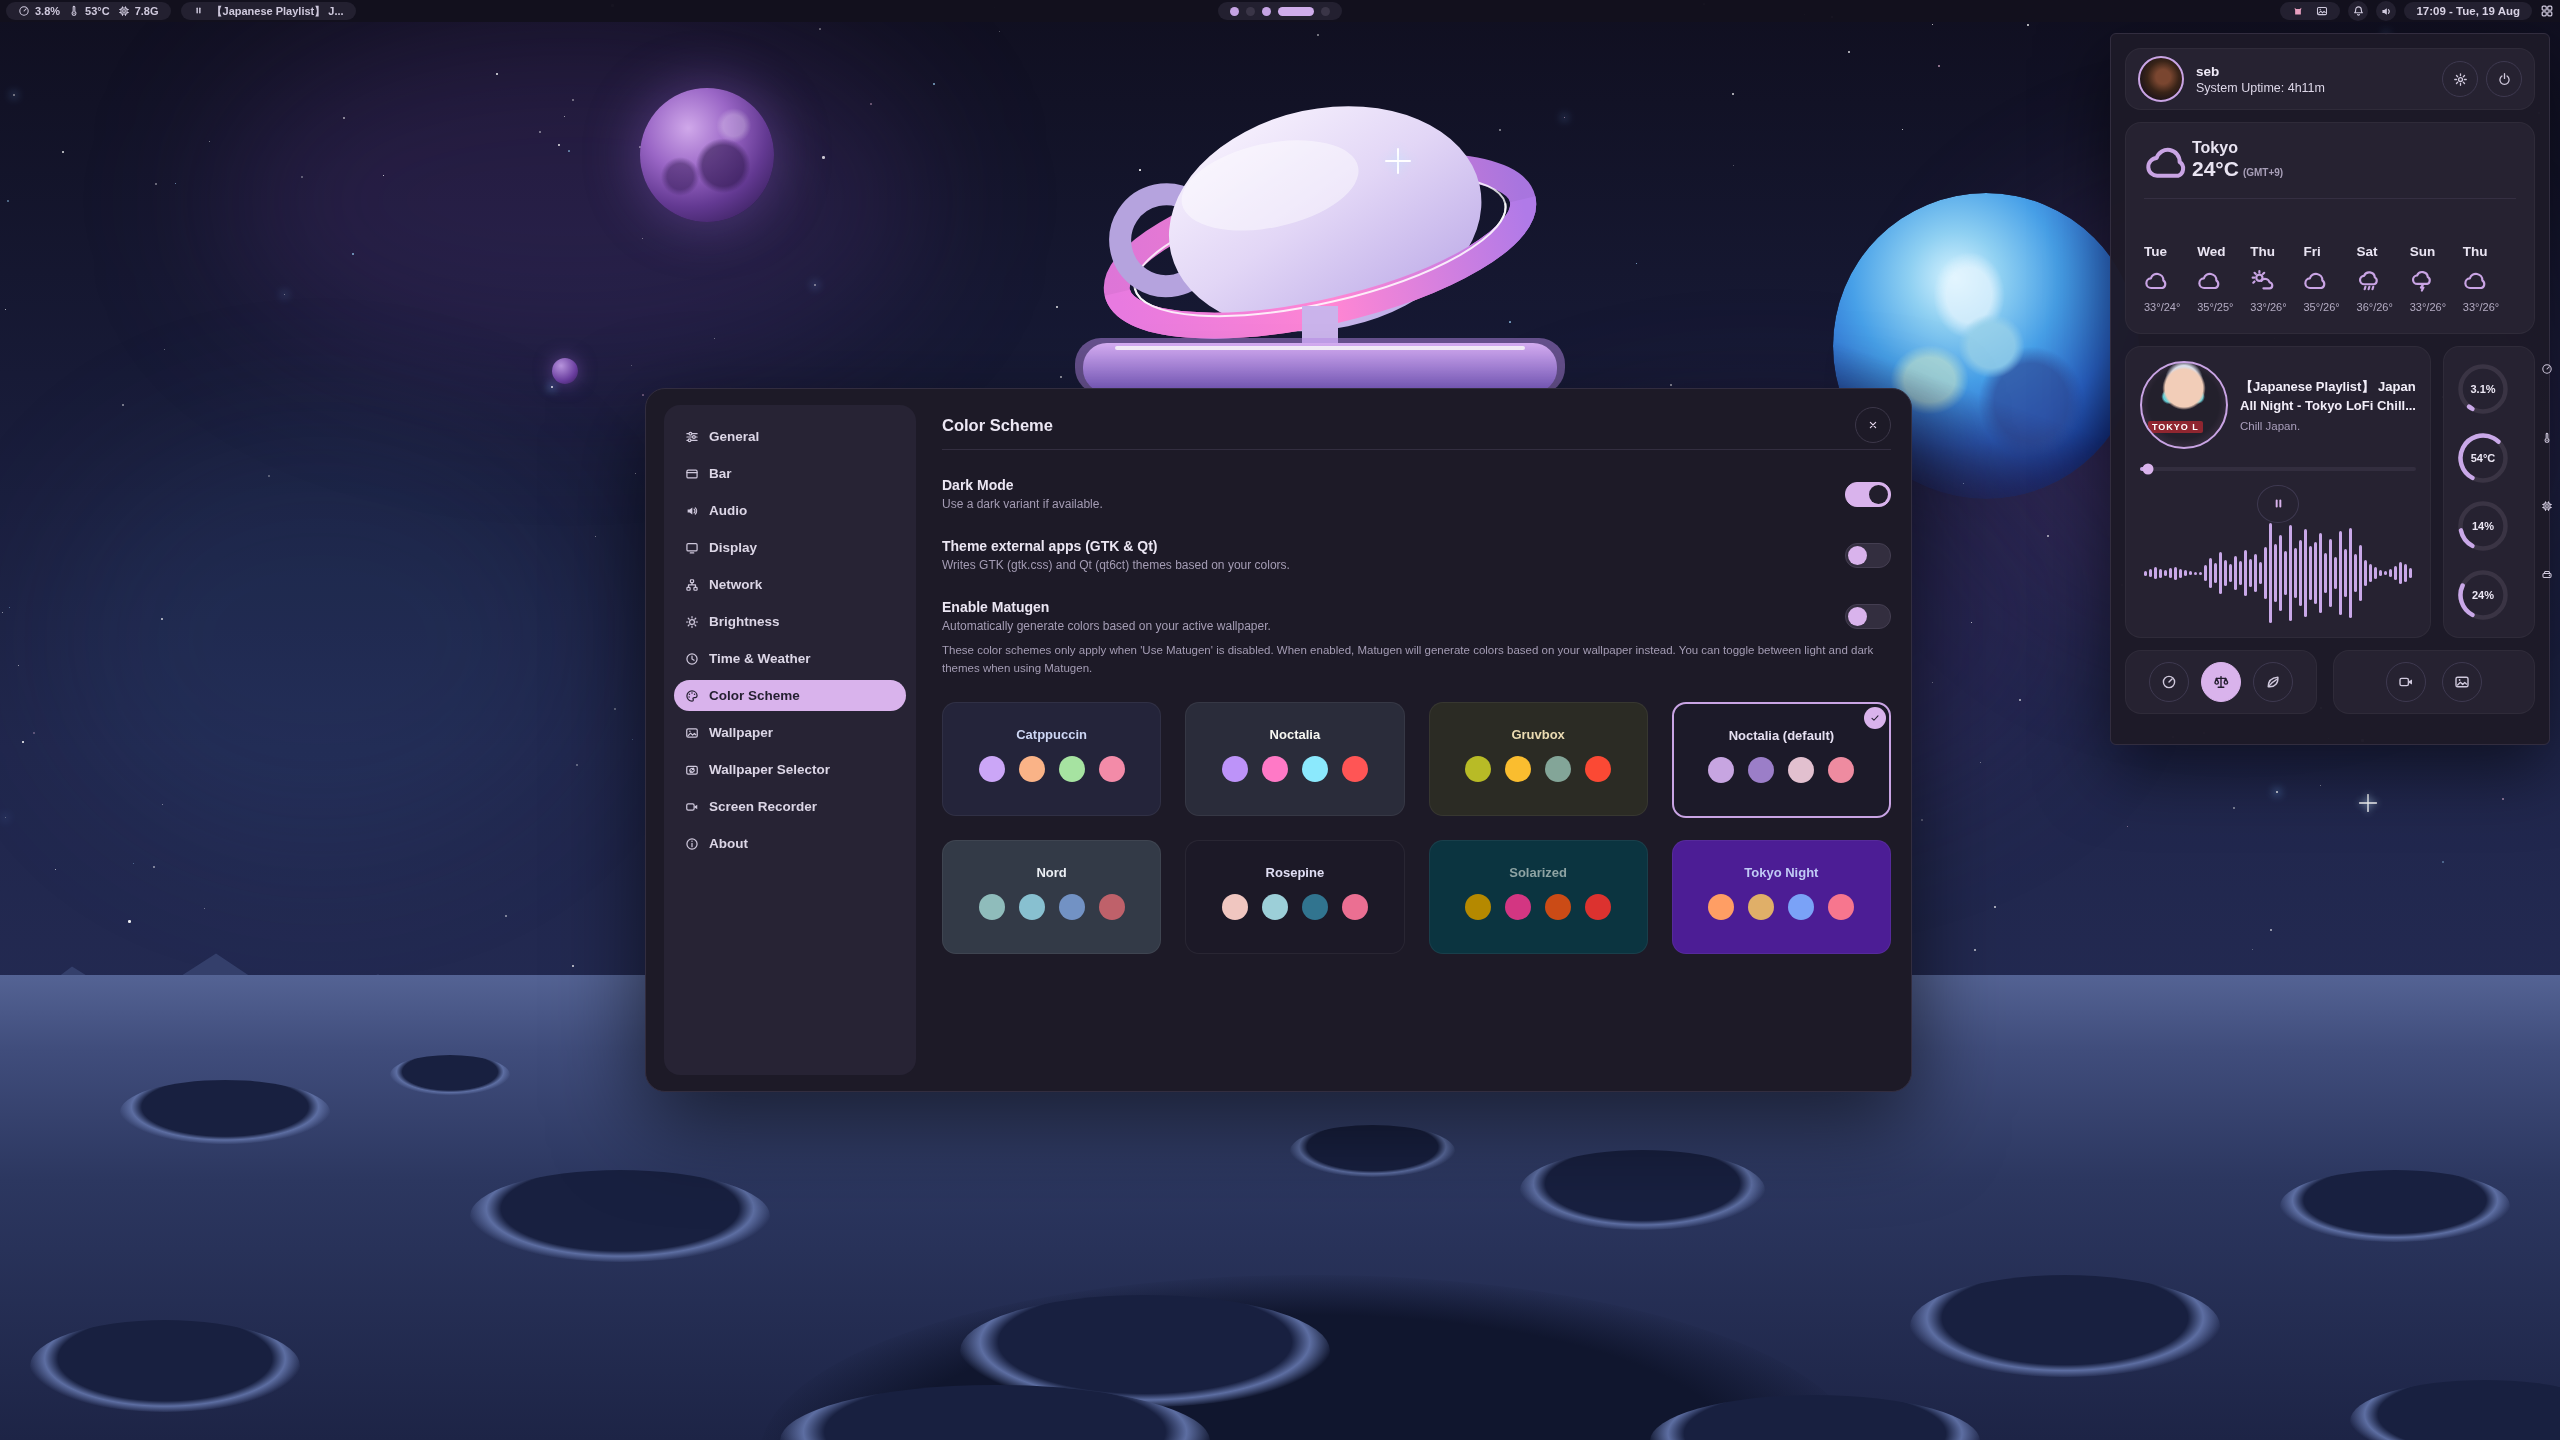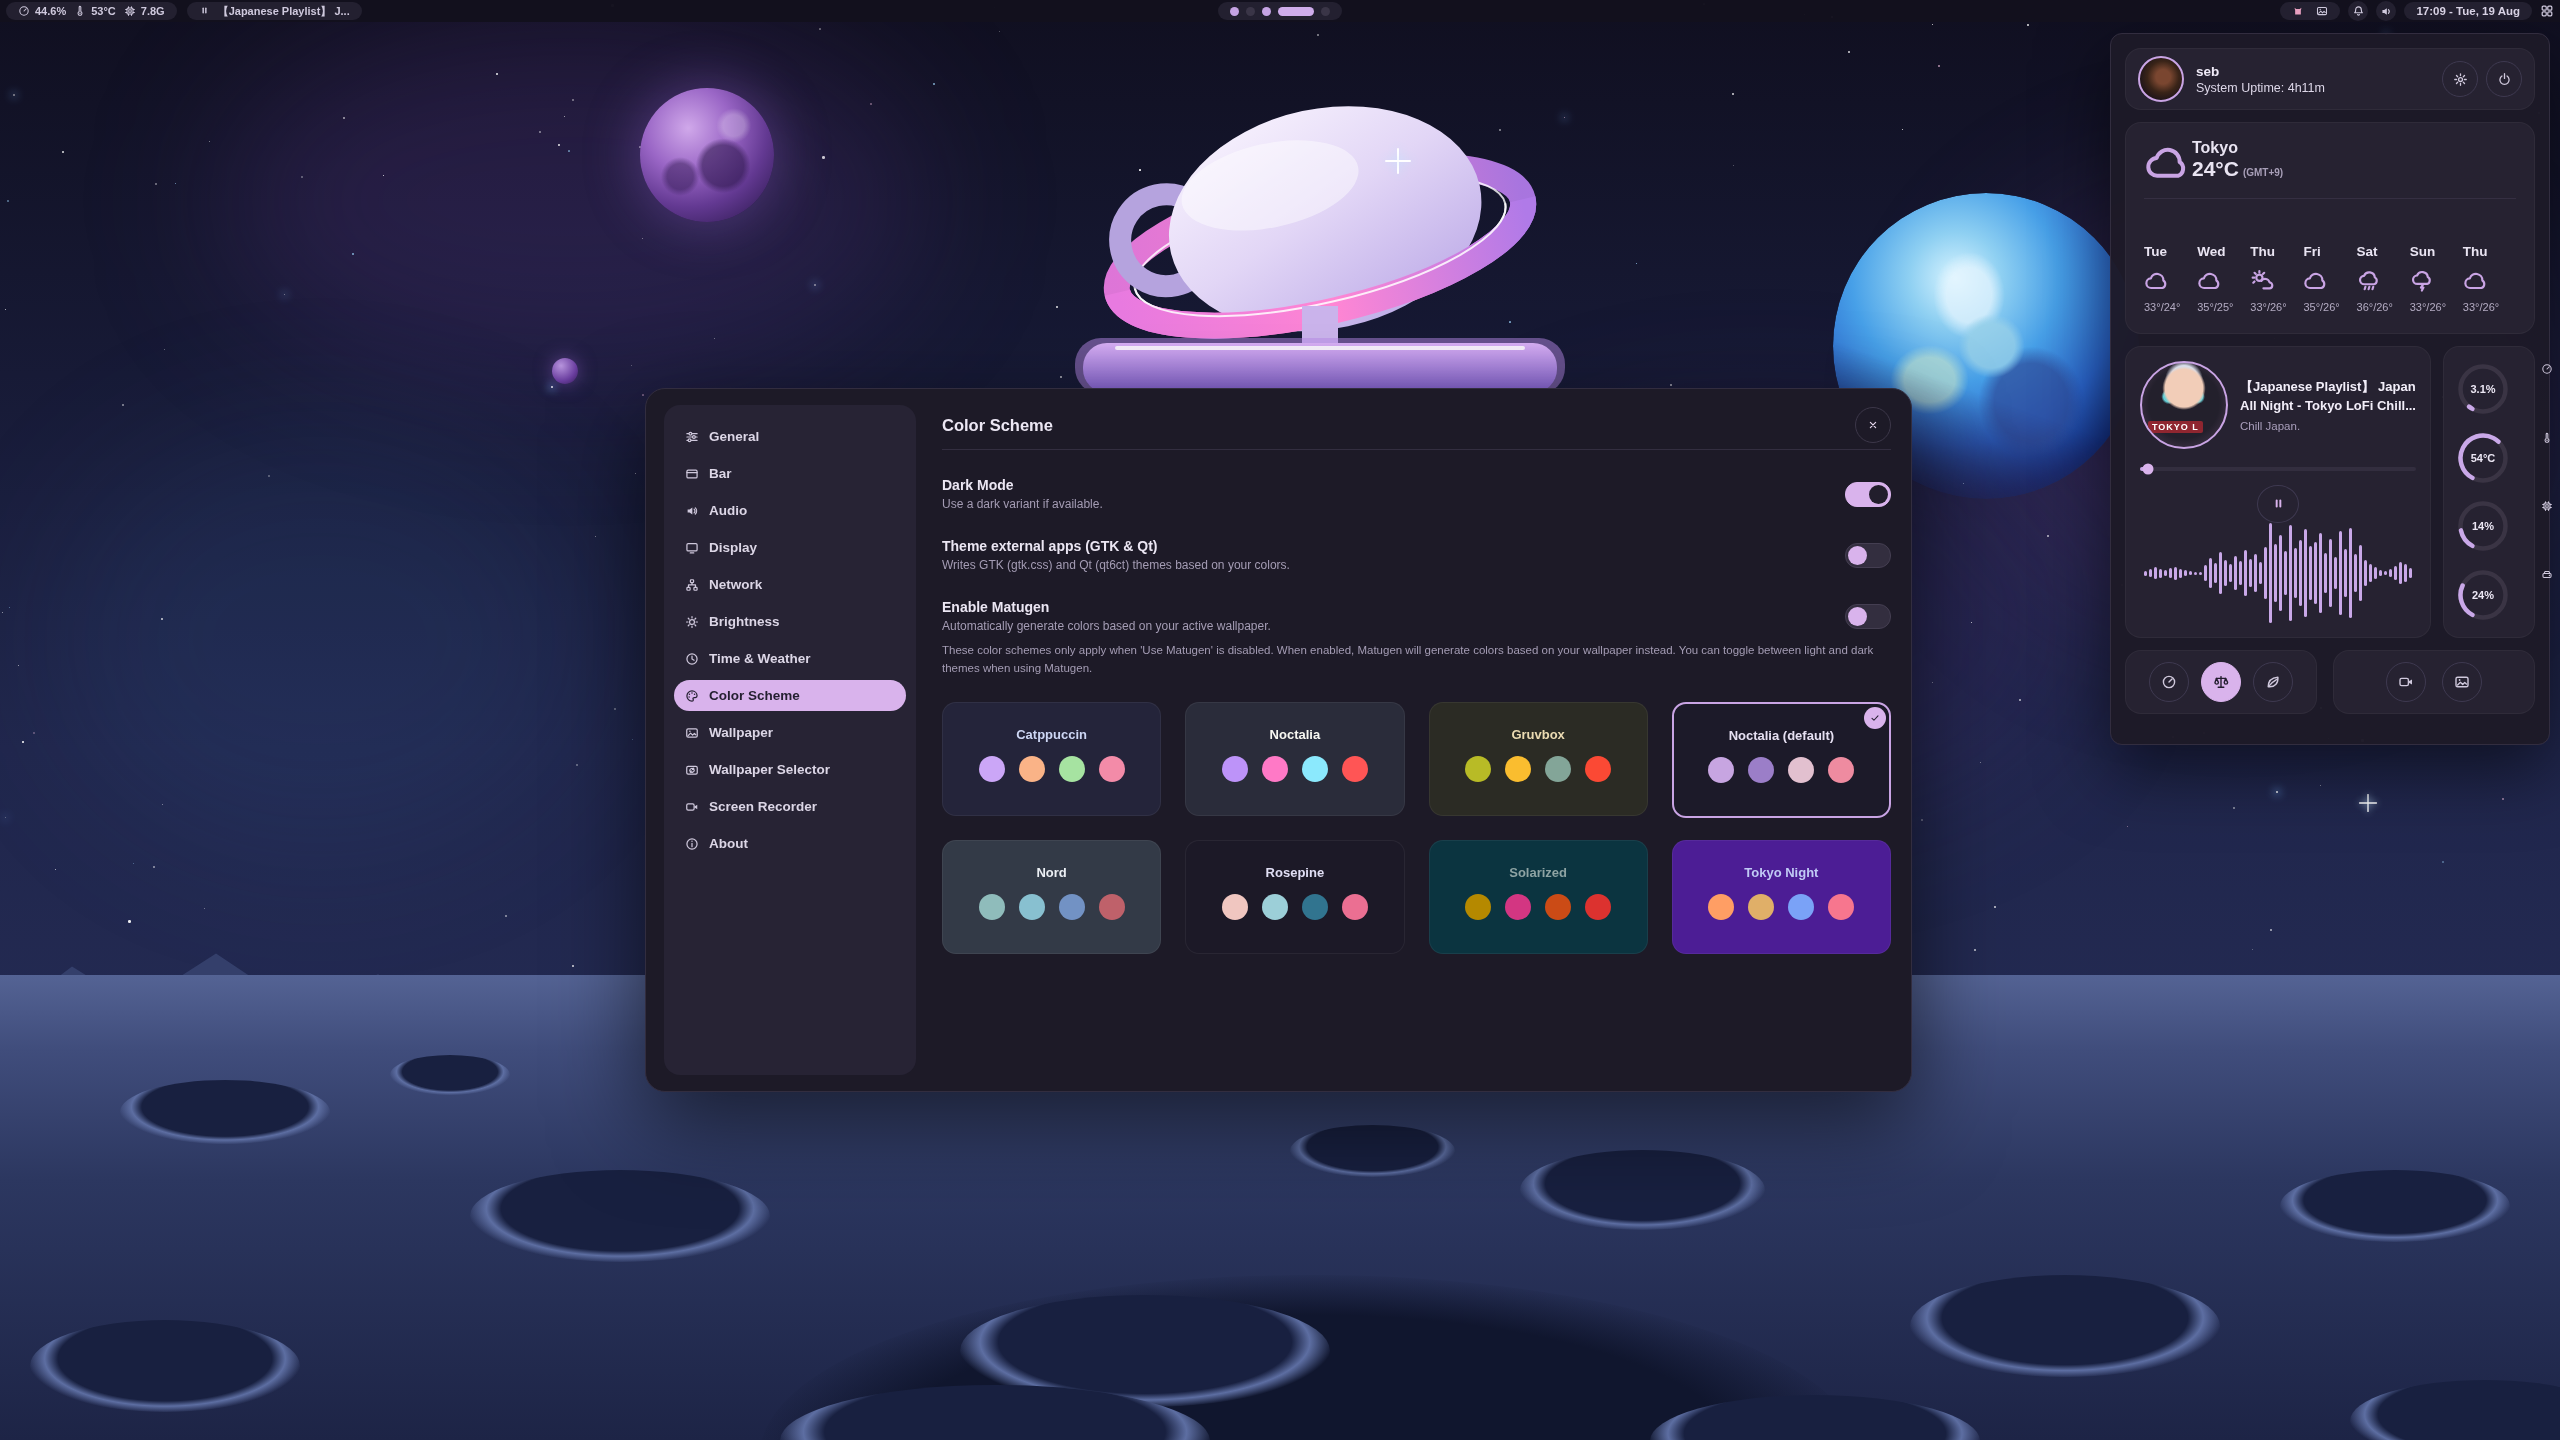--- a/index.html
+++ b/index.html
@@ -91,21 +91,21 @@
       display:flex;flex-direction:column;align-items:center;cursor:default;}
   .scard.selected{border:2px solid #c9a4e4;}
   .scard .nm{font-size:13px;font-weight:bold;margin-top:24px;}
   .scard .sw{display:flex;gap:14px;margin-top:14px;}
   .scard .dot{width:26px;height:26px;border-radius:50%;}
   .badge{position:absolute;top:3px;right:3px;width:22px;height:22px;border-radius:50%;background:#d9b3ec;
       color:#241f30;display:flex;align-items:center;justify-content:center;}
 
   
   .panel{position:absolute;left:2110px;top:33px;width:440px;height:712px;background:rgba(29,26,39,.97);
-      border:1px solid #322d3f;border-radius:12px;box-shadow:0 24px 70px rgba(0,0,0,.55);
+      border:1px solid #322d3f;border-radius:6px;box-shadow:0 24px 70px rgba(0,0,0,.55);
       box-sizing:border-box;padding:14px;display:flex;flex-direction:column;gap:12px;z-index:25;}
   .card{background:#262231;border:1px solid rgba(255,255,255,.045);border-radius:16px;box-sizing:border-box;}
   .usercard{height:62px;display:flex;align-items:center;padding:0 12px;gap:12px;}
   .avatar{width:42px;height:42px;border-radius:50%;border:2px solid #c9a4e4;
       background:radial-gradient(circle at 55% 45%,#7a4630 0 22%,#3a2418 48%,#191119 78%);}
   .uname{font-size:13.5px;font-weight:bold;color:#f0ebf8;}
   .uptime{font-size:12.5px;color:#ddd7e8;margin-top:2px;}
   .ucbtns{margin-left:auto;display:flex;gap:8px;}
   .cirbtn{width:34px;height:34px;border-radius:50%;border:1px solid #3e3950;color:#cfc8dc;
       display:flex;align-items:center;justify-content:center;background:transparent;}
@@ -398,21 +398,21 @@
   </div>
 
   <header class="topbar">
     <div class="tb-left">
       <div class="pill" id="stats-pill">
           <span class="stat">
             <svg class="ic" width="12" height="12" viewBox="0 0 16 16" fill="none" stroke="currentColor" stroke-width="1.4" stroke-linecap="round" stroke-linejoin="round">
               <circle cx="8" cy="8" r="5.6"></circle>
               <line x1="8" y1="8" x2="11" y2="5"></line>
             </svg>
-            <span>44.6%</span>
+            <span>3.8%</span>
           </span>
           <span class="stat">
             <svg class="ic" width="12" height="12" viewBox="0 0 16 16" fill="none" stroke="currentColor" stroke-width="1.4" stroke-linecap="round" stroke-linejoin="round">
               <path d="M6.9 2.9a1.1 1.1 0 0 1 2.2 0v5.9a2.6 2.6 0 1 1-2.2 0z"></path>
               <circle cx="8" cy="11" r="1" fill="currentColor" stroke="none"></circle>
             </svg>
             <span>53°C</span>
           </span>
           <span class="stat">
             <svg class="ic" width="12" height="12" viewBox="0 0 16 16" fill="none" stroke="currentColor" stroke-width="1.4" stroke-linecap="round" stroke-linejoin="round">

